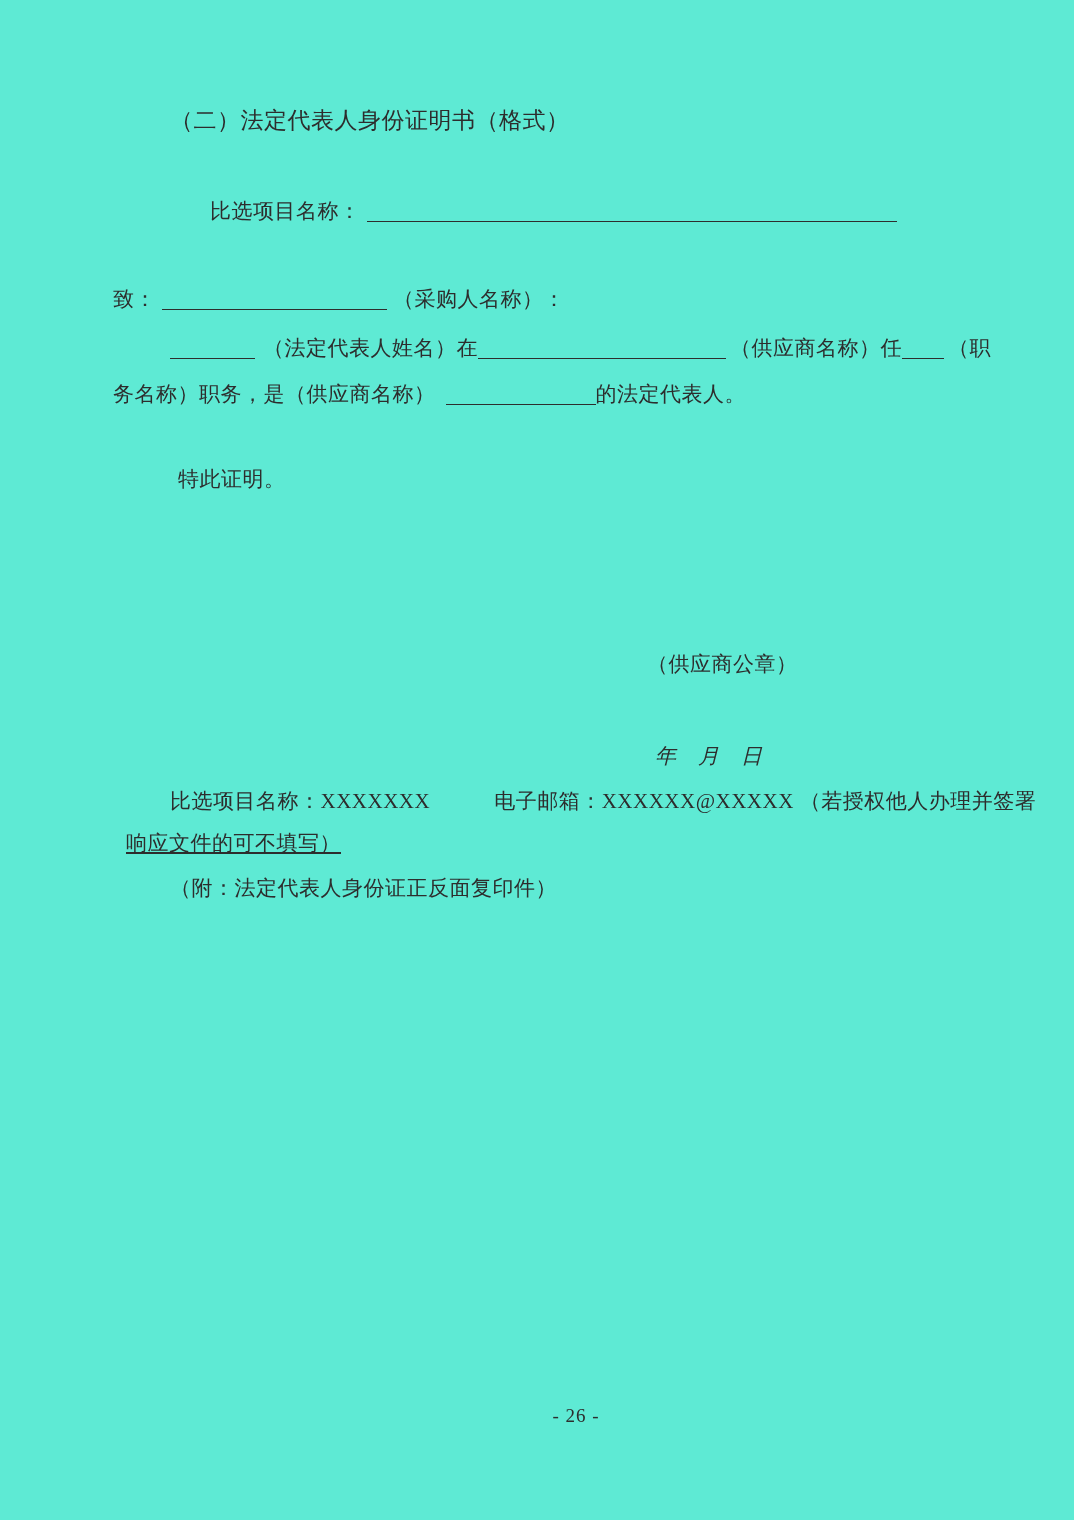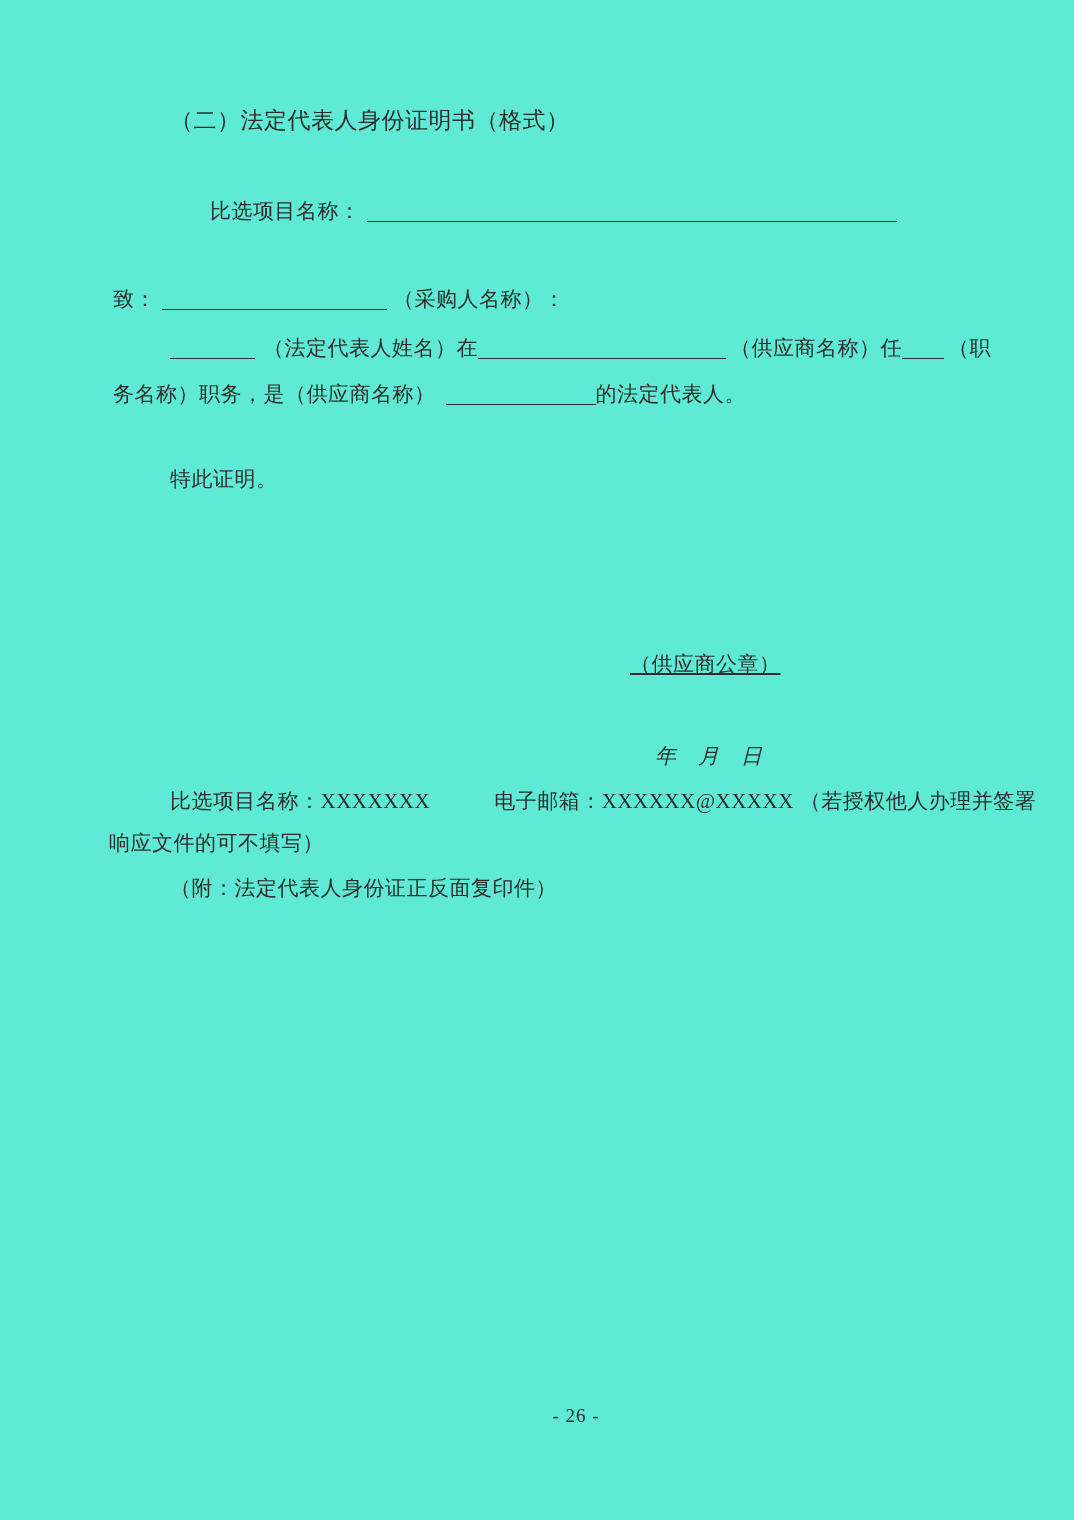--- a/index.html
+++ b/index.html
@@ -59,29 +59,29 @@
   </div>
 
   <div class="line" style="left:170px; top:333px;">
     <span class="blank" style="width:85px;"></span><span class="hgap" style="width:8px;"></span><span>（法定代表人姓名）在</span><span class="blank" style="width:248px;"></span><span class="hgap" style="width:4px;"></span><span>（供应商名称）任</span><span class="blank" style="width:42px;"></span><span class="hgap" style="width:4px;"></span><span>（职</span>
   </div>
 
   <div class="line" style="left:113px; top:379px;">
     <span>务名称）职务，是（供应商名称）</span><span class="hgap" style="width:10px;"></span><span class="blank" style="width:150px;"></span><span>的法定代表人。</span>
   </div>
 
-  <div class="line" style="left:170px; top:464px;">特此证明。</div>
+  <div class="line" style="left:178px; top:464px;">特此证明。</div>
 
-  <div class="line" style="left:630px; top:649px;text-decoration:underline;">（供应商公章）</div>
+  <div class="line" style="left:647px; top:649px;">（供应商公章）</div>
 
   <div class="line" style="left:655px; top:741px;font-style:italic;">年　月　日</div>
 
   <div class="line" style="left:170px; top:786px;">
     <span>比选项目名称：</span><span>XXXXXXX</span><span class="hgap" style="width:64px;"></span><span>电子邮箱：</span><span>XXXXXX@XXXXX</span><span class="hgap" style="width:6px;"></span><span>（若授权他人办理并签署</span>
   </div>
 
-  <div class="line" style="left:109px; top:828px;">响应文件的可不填写）</div>
+  <div class="line" style="left:126px; top:828px;text-decoration:underline;">响应文件的可不填写）</div>
 
   <div class="line" style="left:170px; top:873px;text-align:right;">（附：法定代表人身份证正反面复印件）</div>
 
   <div class="line footer" style="left:0; top:1401px; width:1074px; text-align:center;">- 26 -</div>
 
 </div>
 
 </body></html>

